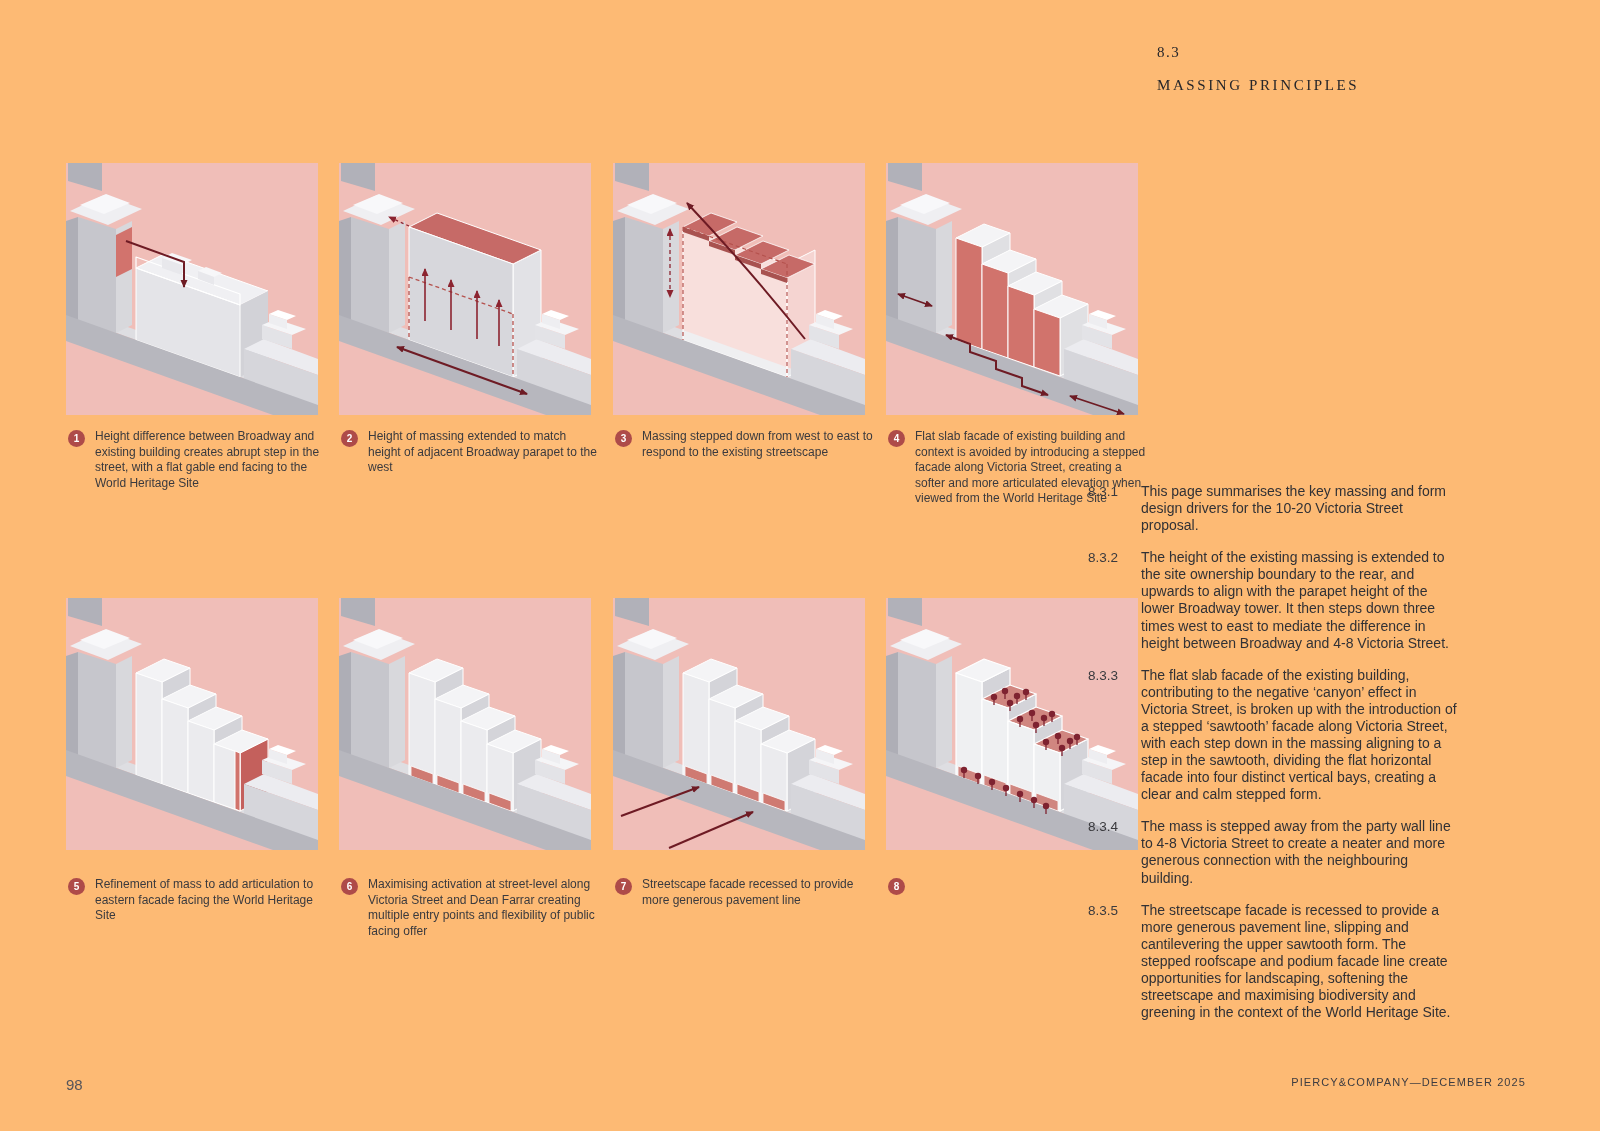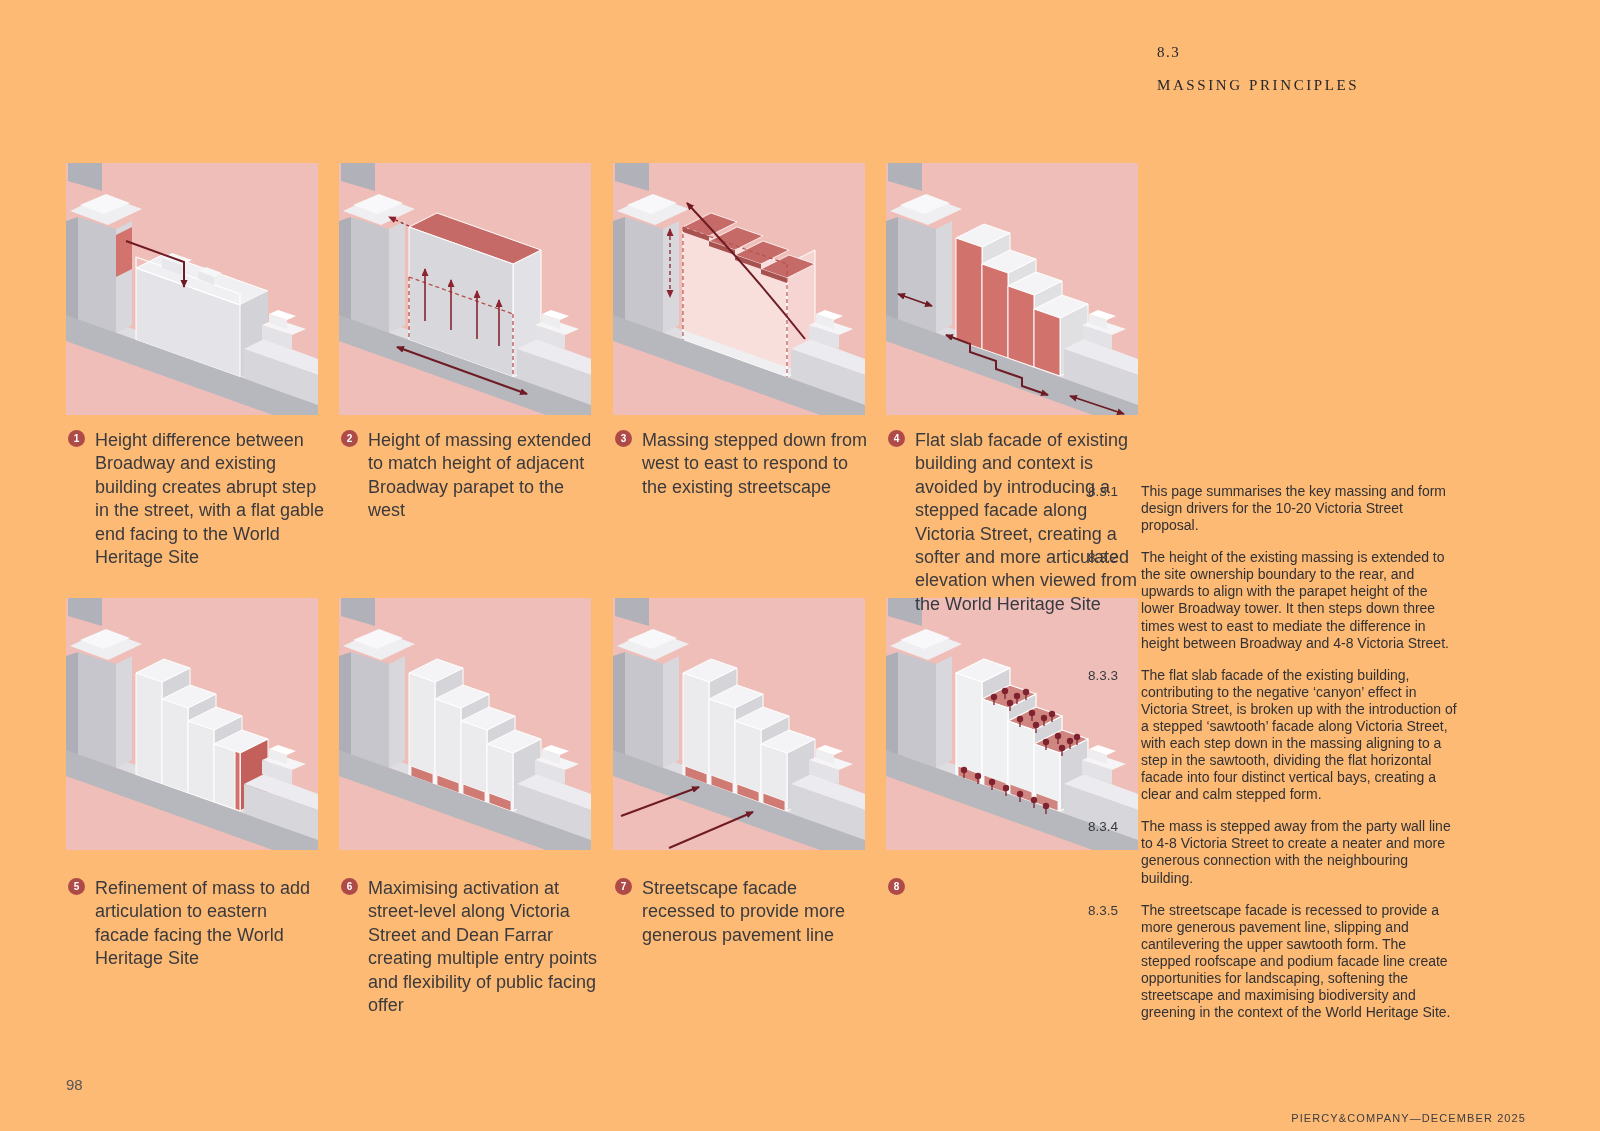--- a/index.html
+++ b/index.html
@@ -9,29 +9,29 @@
   .doc-header{position:absolute;left:1157px;top:44px;font-family:"Liberation Serif",serif;color:#26262a;}
   .doc-header .sec-num{font-size:15px;letter-spacing:1.5px;}
   .doc-header .sec-title{font-size:15px;letter-spacing:2.6px;margin-top:16px;}
   
   .panel{position:absolute;width:252px;height:252px;}
   .panel svg{display:block;width:252px;height:252px;}
   
   .caption{position:absolute;width:258px;display:flex;gap:10px;align-items:flex-start;}
   .badge{flex:0 0 auto;width:17px;height:17px;border-radius:50%;background:#ae4b49;color:#fff;
          font-size:10px;font-weight:bold;display:flex;align-items:center;justify-content:center;margin-top:1px;}
-  .cap-text{font-size:18px;line-height:1.3;color:#3a3a3e;width:232px;}
+  .cap-text{font-size:12px;line-height:1.3;color:#3a3a3e;width:232px;}
   
   .refcol{position:absolute;left:1088px;top:483px;width:372px;}
   .ref-item{display:grid;grid-template-columns:53px 1fr;margin-bottom:15px;}
   .ref-num{font-size:13.5px;color:#3a3a3e;padding-top:1px;}
   .ref-text{font-size:14px;line-height:1.22;color:#313135;width:318px;}
   
   .footer-page{position:absolute;left:66px;top:1076px;font-size:15px;color:#55555a;}
-  .footer-credit{position:absolute;right:98px;top:1076px;font-size:11px;letter-spacing:1.1px;color:#3c3c41;margin-top:36px;}
+  .footer-credit{position:absolute;right:98px;top:1076px;font-size:11px;letter-spacing:1.1px;color:#3c3c41;}
 </style>
 </head>
 <body>
 
 <div class="page">
 
   <div class="doc-header">
     <div class="sec-num">8.3</div>
     <div class="sec-title">MASSING PRINCIPLES</div>
   </div>

